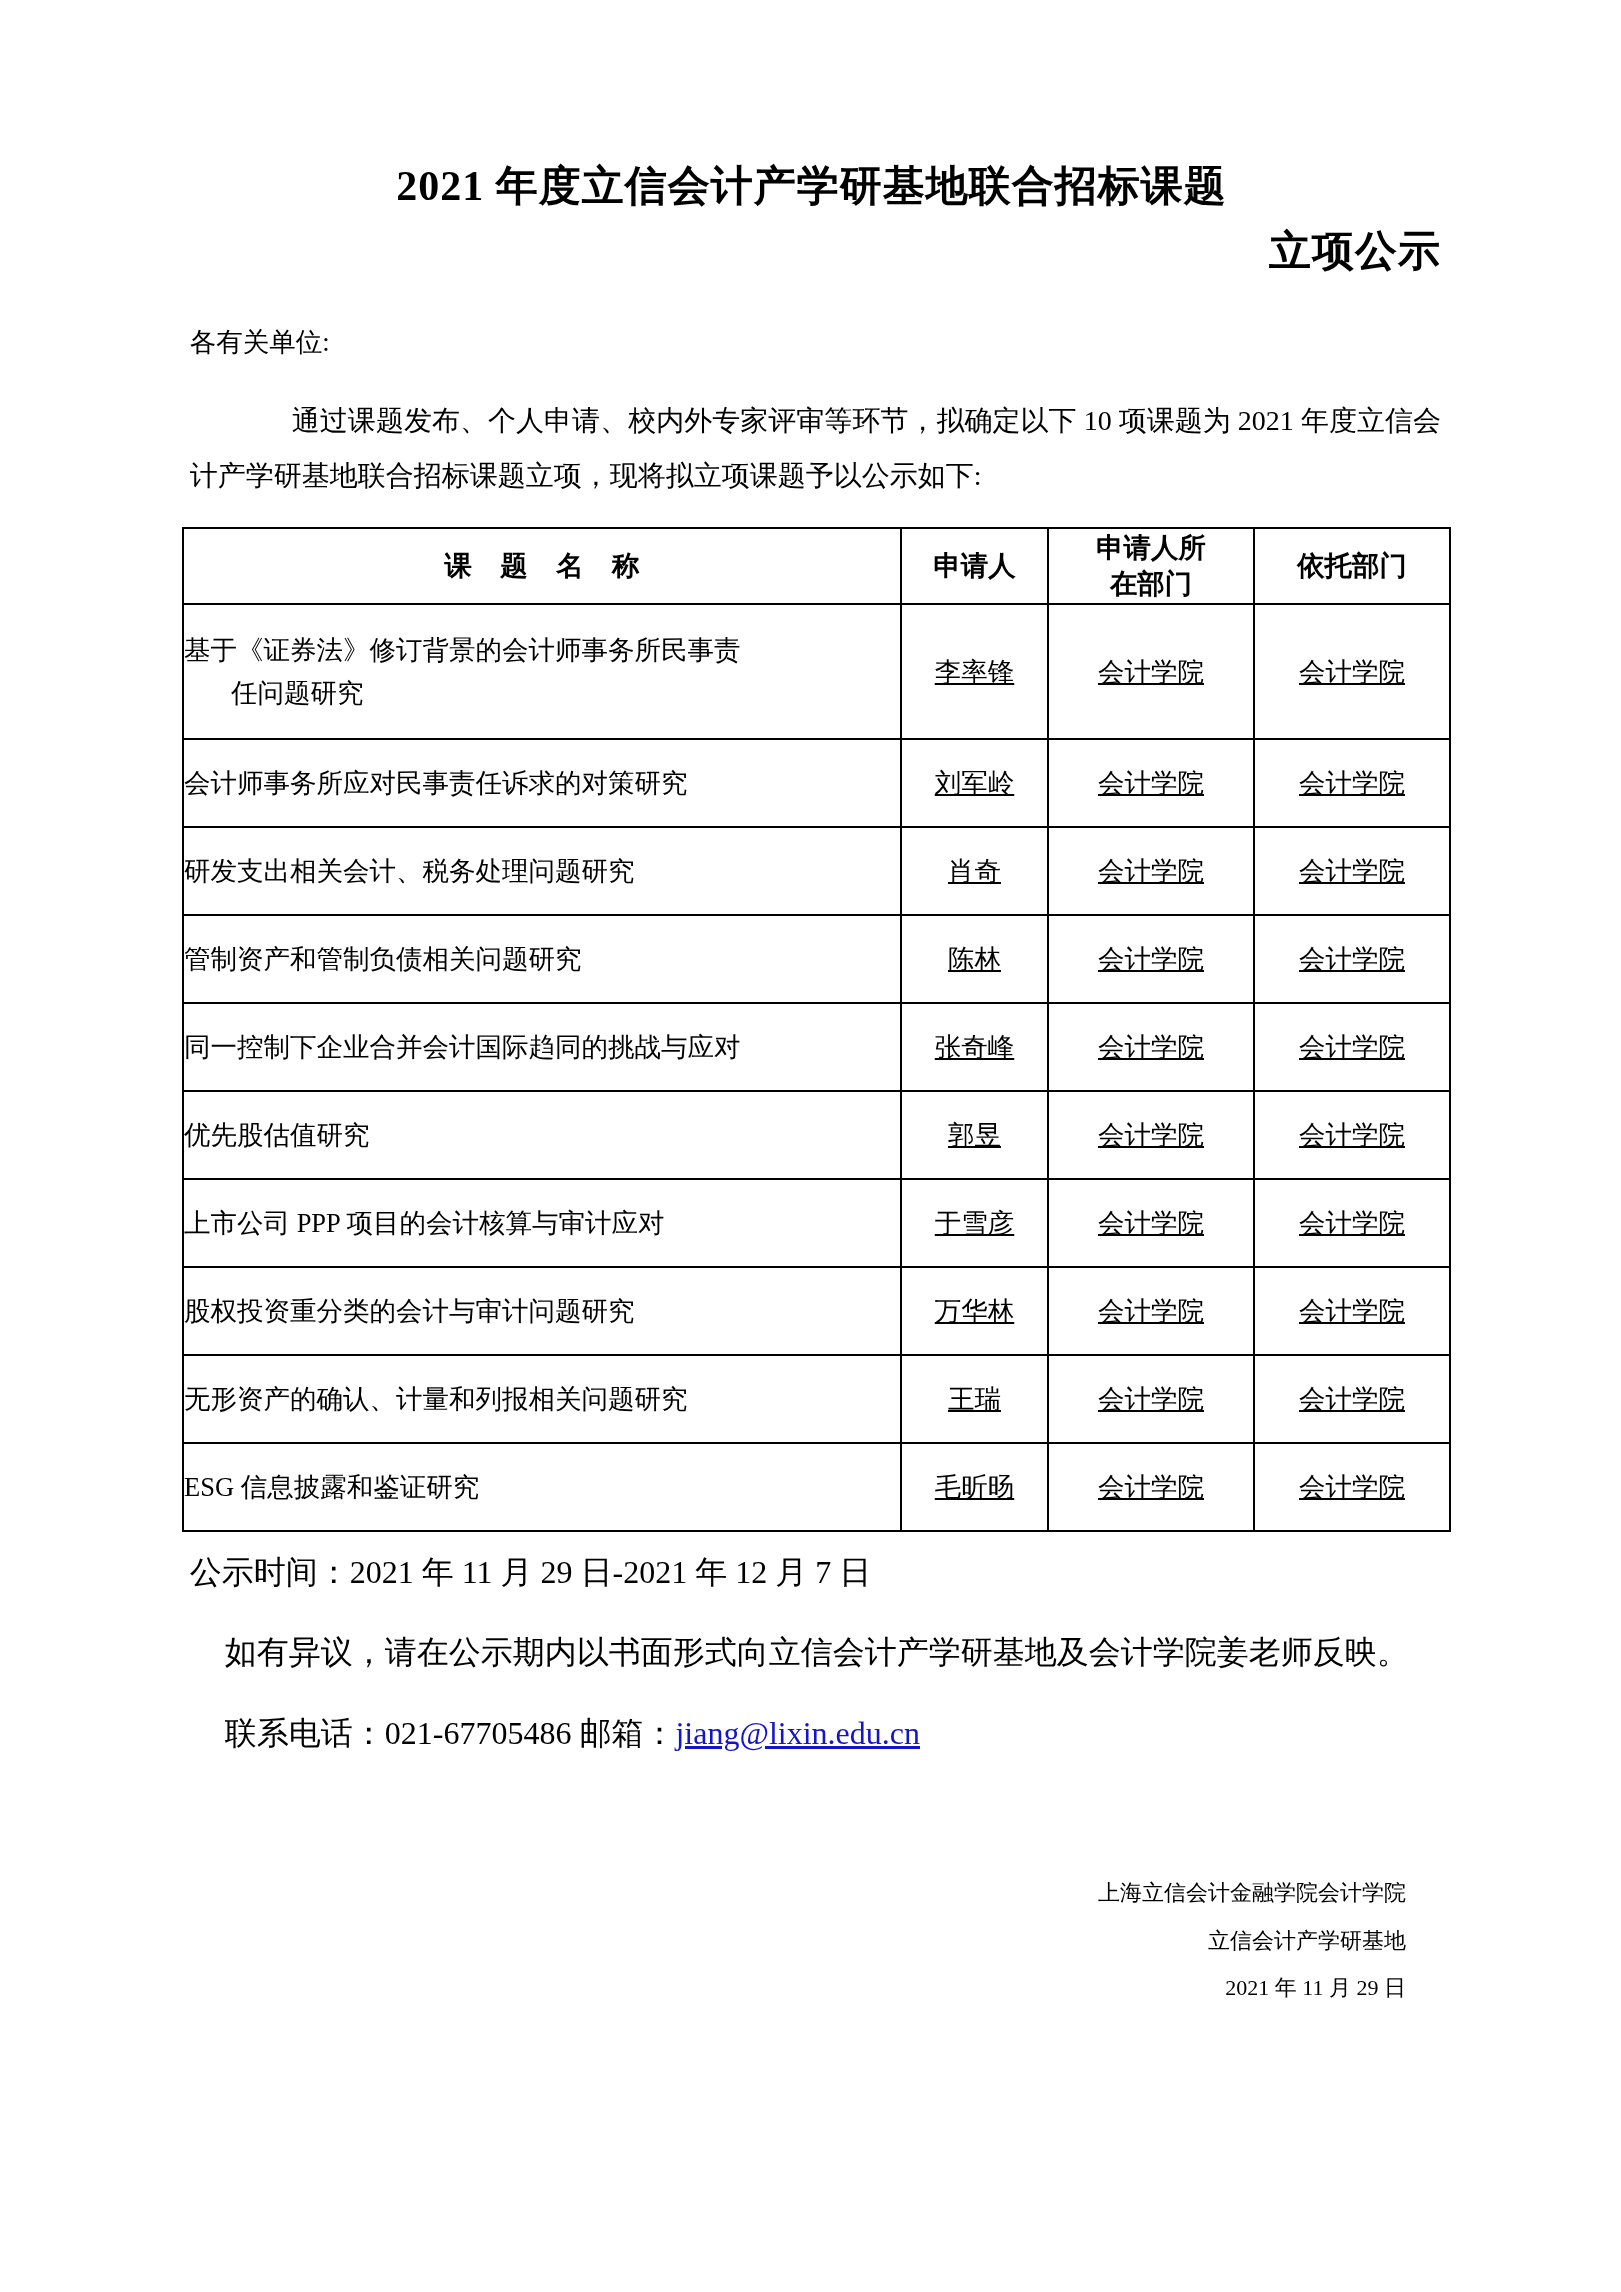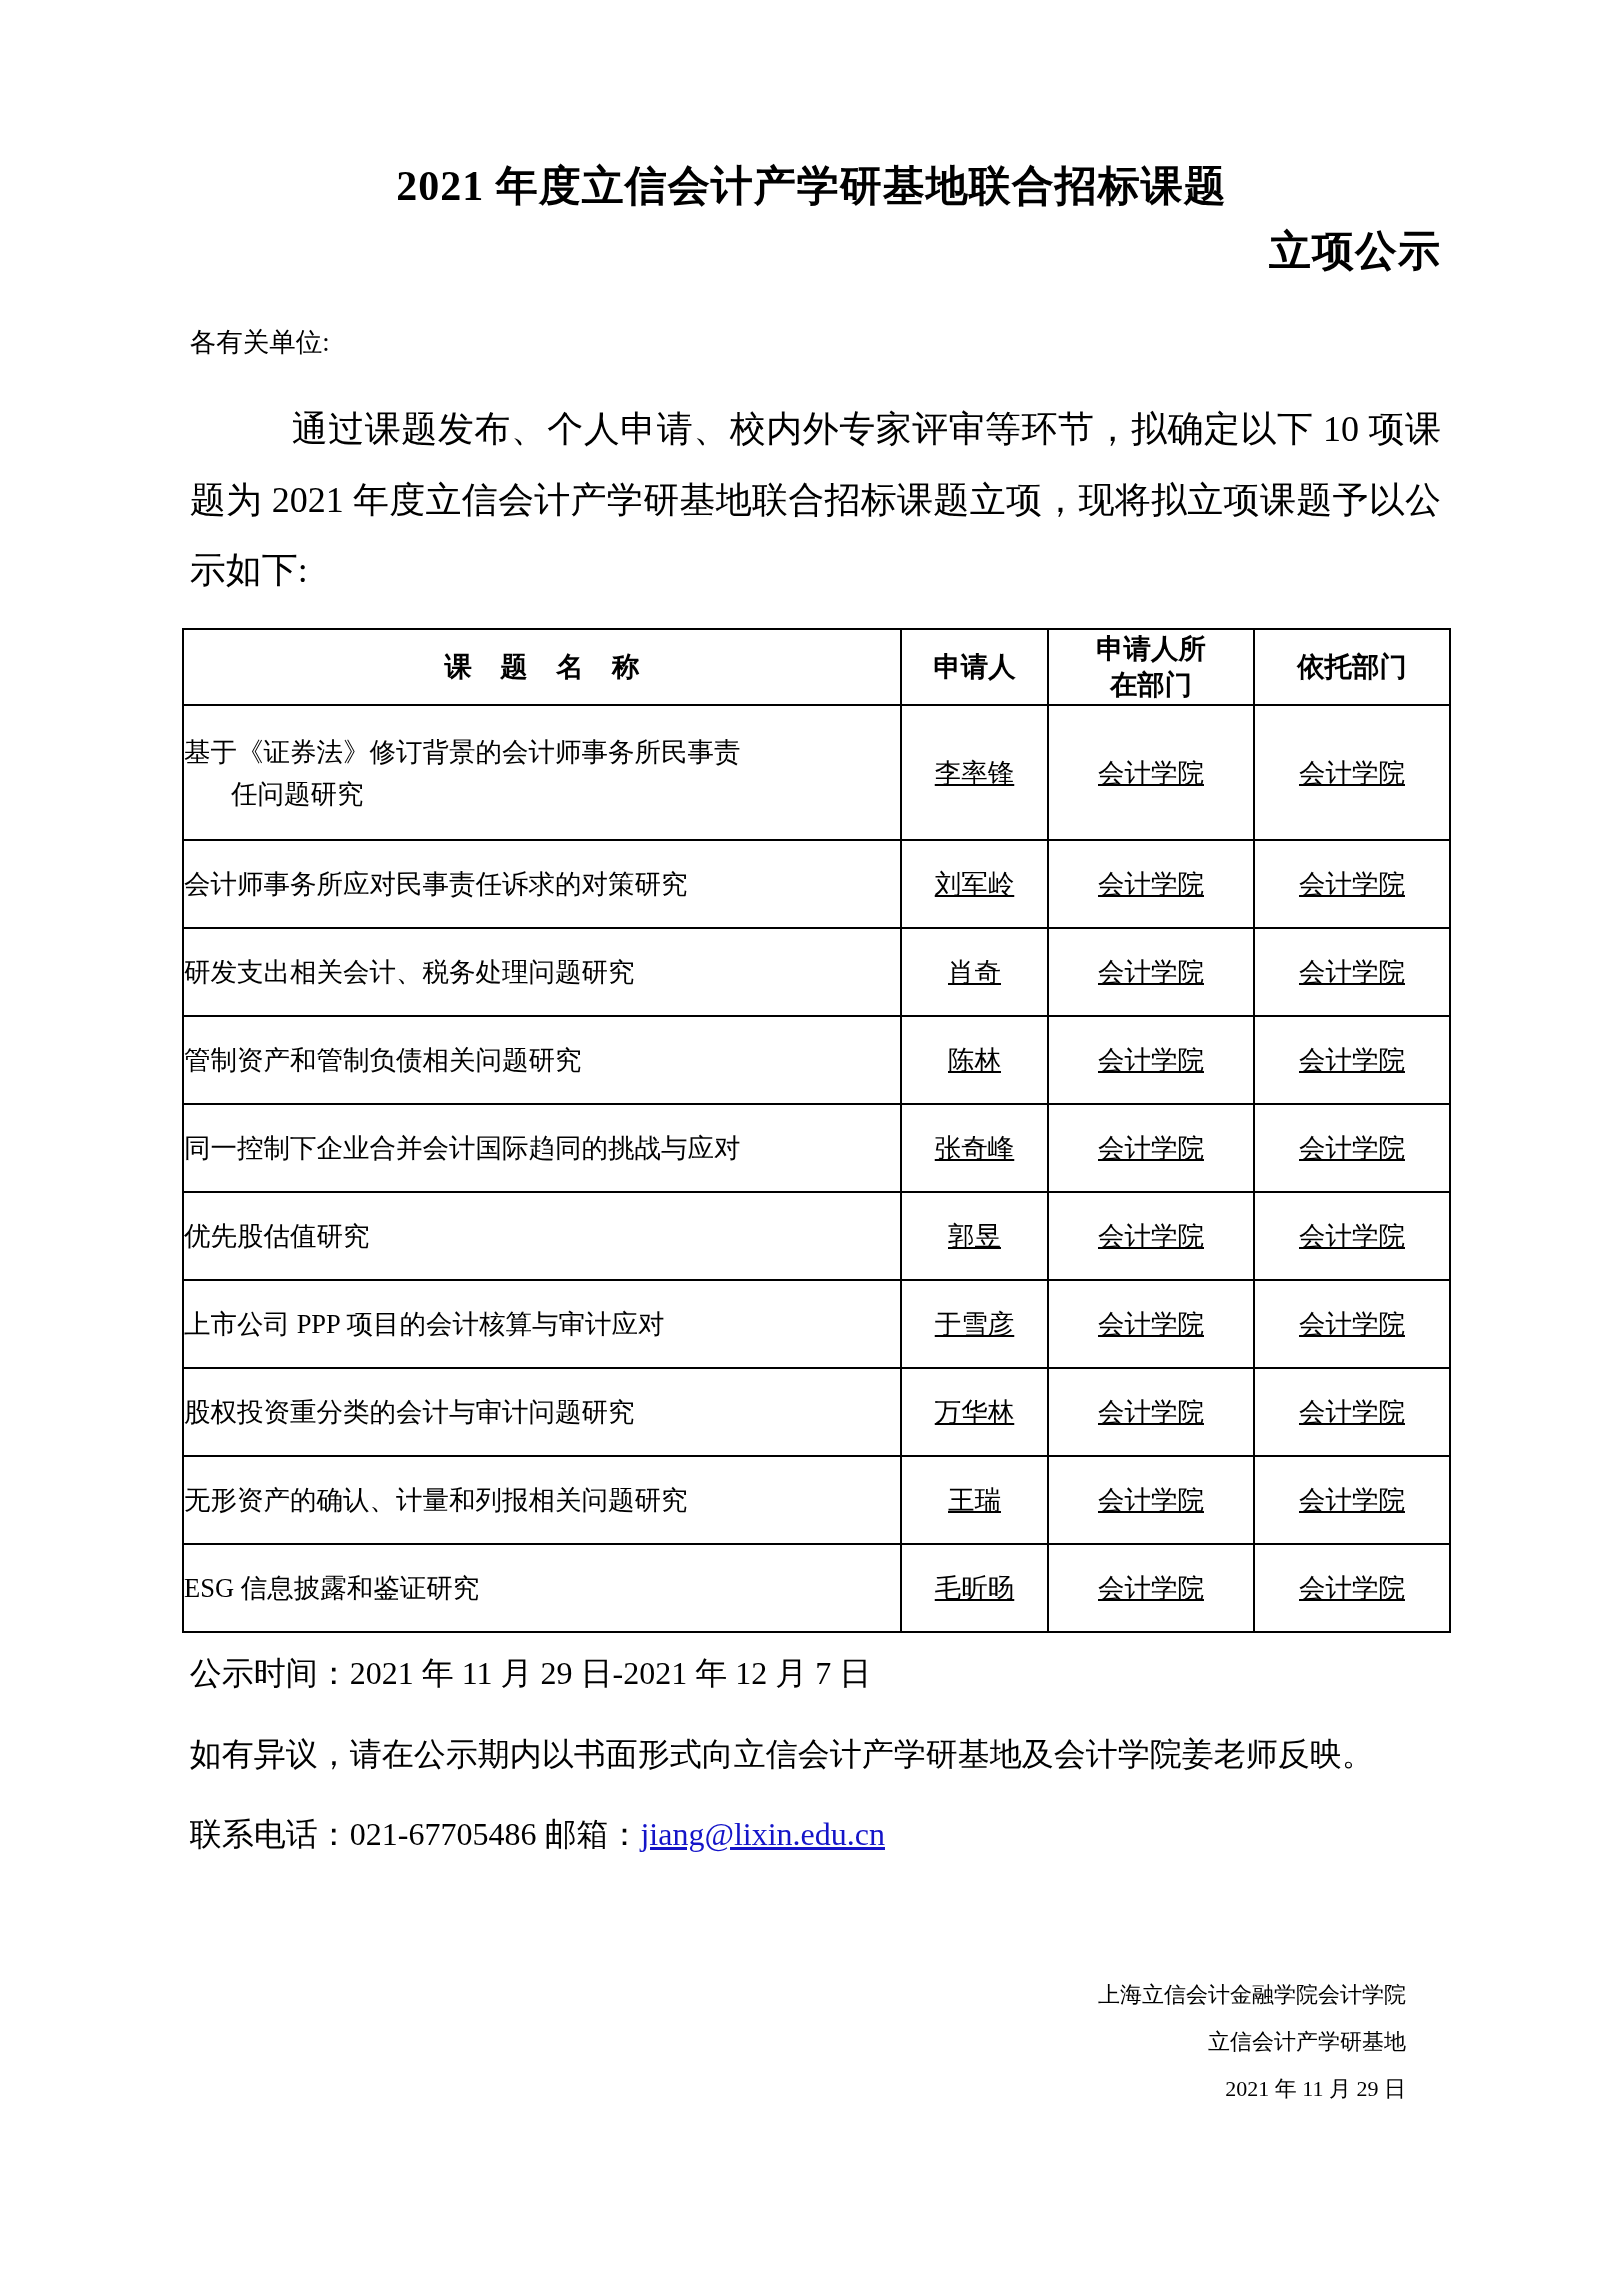--- a/index.html
+++ b/index.html
@@ -47,21 +47,21 @@
   }
 
   
   .salutation {
     font-size: 26.5px;
     line-height: 1.95;
     margin: 0 0 25.5px 0;
     padding-left: 7.8px;
   }
   .intro {
-    font-size: 36px;
+    font-size: 28px;
     line-height: 1.95;
     margin: 0 0 23.5px 0;
     text-indent: 102px;
     padding-left: 7.8px;
     text-align: justify;
     text-justify: inter-ideograph;
   }
 
   
   table.topics {
@@ -116,21 +116,21 @@
     text-decoration: underline;
   }
 
   
   .note {
     font-size: 32px;
     line-height: 1.9;
     margin: 0;
     padding-left: 7.8px;
   }
-  .note.spaced { margin-top: 19.6px; }
+  .note.spaced { margin-top: 19.6px; margin-left: 35px; }
   .mail-link {
     color: #1414c8;
     text-decoration: underline;
   }
 
   
   .signature {
     margin-top: 106px;
     text-align: right;
     padding-right: 35px;

